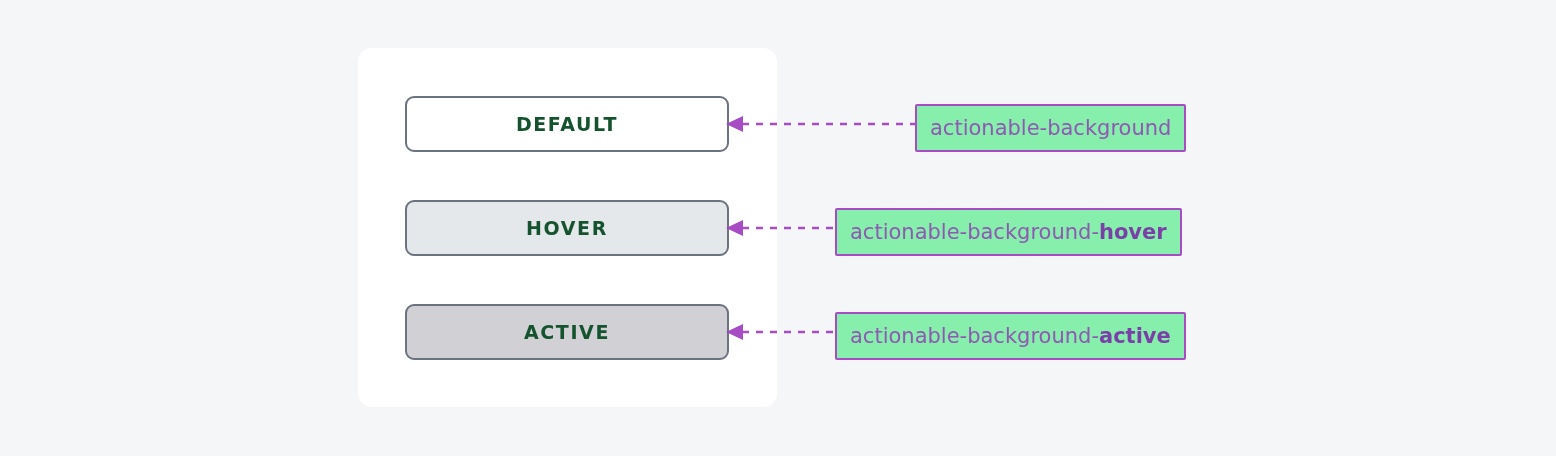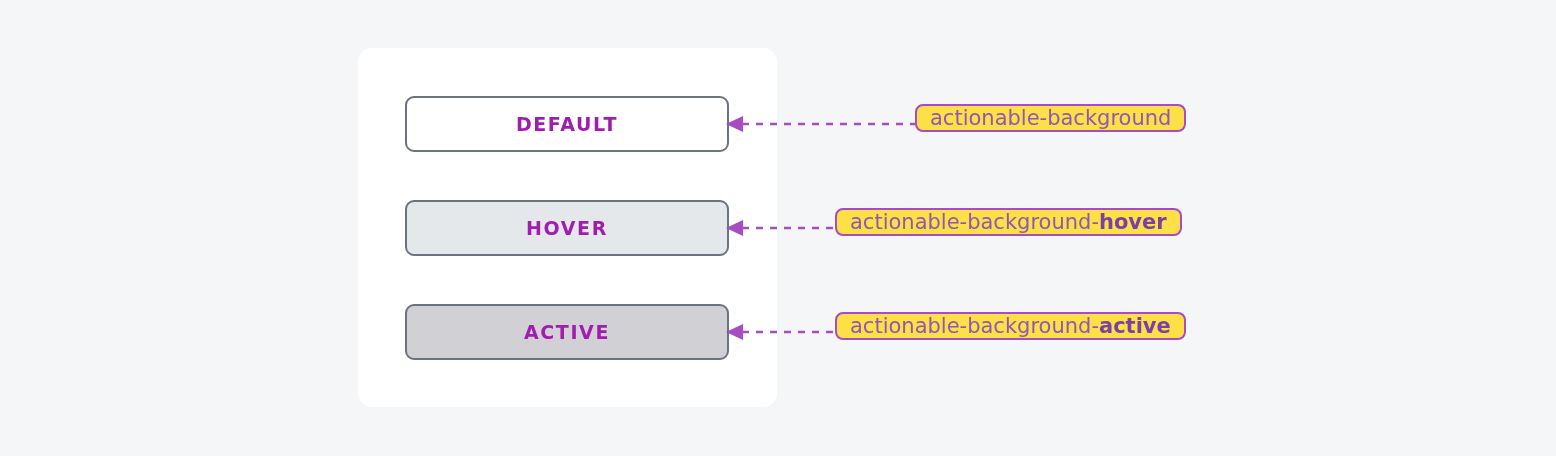--- a/index.html
+++ b/index.html
@@ -40,45 +40,45 @@
     height: 56px;
     box-sizing: border-box;
     border: 2px solid #6b7280;
     border-radius: 9px;
     display: flex;
     align-items: center;
     justify-content: center;
     font-size: 19px;
     font-weight: 700;
     letter-spacing: 1.6px;
-    color: #a21caf;
+    color: #14532d;
   }
   .btn-default { top: 96px;  background: #ffffff; }
   .btn-hover   { top: 200px; background: #e5e8ea; }
   .btn-active  { top: 304px; background: #d0d0d5; }
 
   
   .connector {
     position: absolute;
     height: 24px;
     pointer-events: none;
   }
   .conn-0 { left: 726px; top: 112px; width: 194px; }
   .conn-1 { left: 726px; top: 216px; width: 114px; }
   .conn-2 { left: 726px; top: 320px; width: 114px; }
 
   
   .token {
     position: absolute;
     box-sizing: border-box;
-    height: 28px;
+    height: 48px;
     padding: 0 13px;
-    background: #fde047;
+    background: #86efac;
     border: 2px solid #a74cc4;
-    border-radius: 8px;
+    border-radius: 2px;
     display: inline-flex;
     align-items: center;
     font-size: 21px;
     color: #8f59b3;
     white-space: nowrap;
   }
   .token .suffix {
     font-weight: 700;
     color: #7b3fa8;
   }

